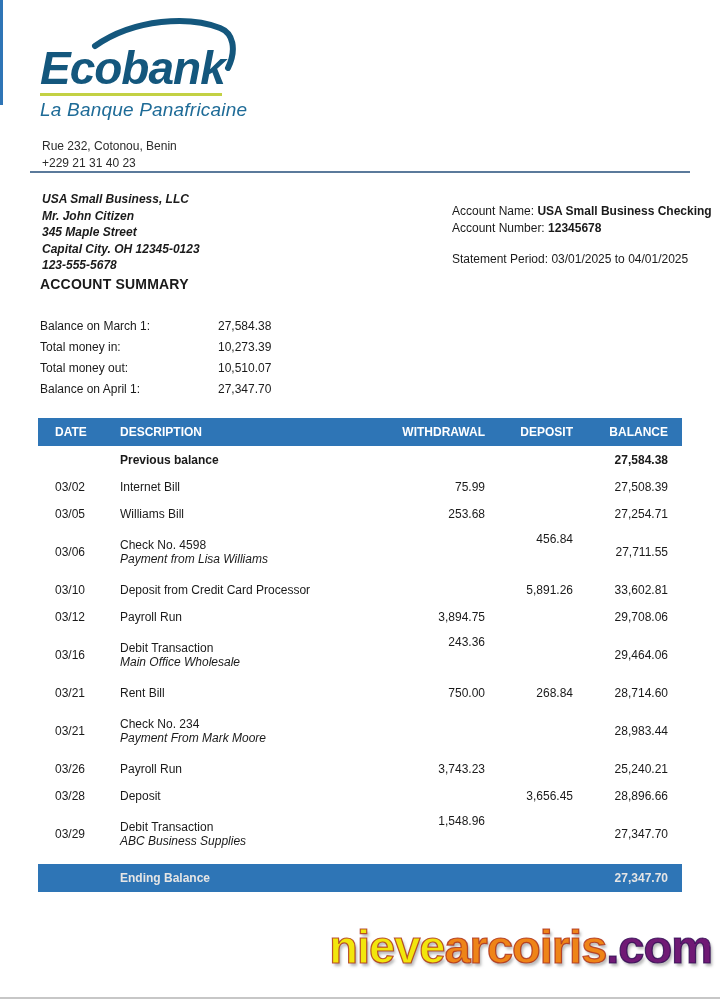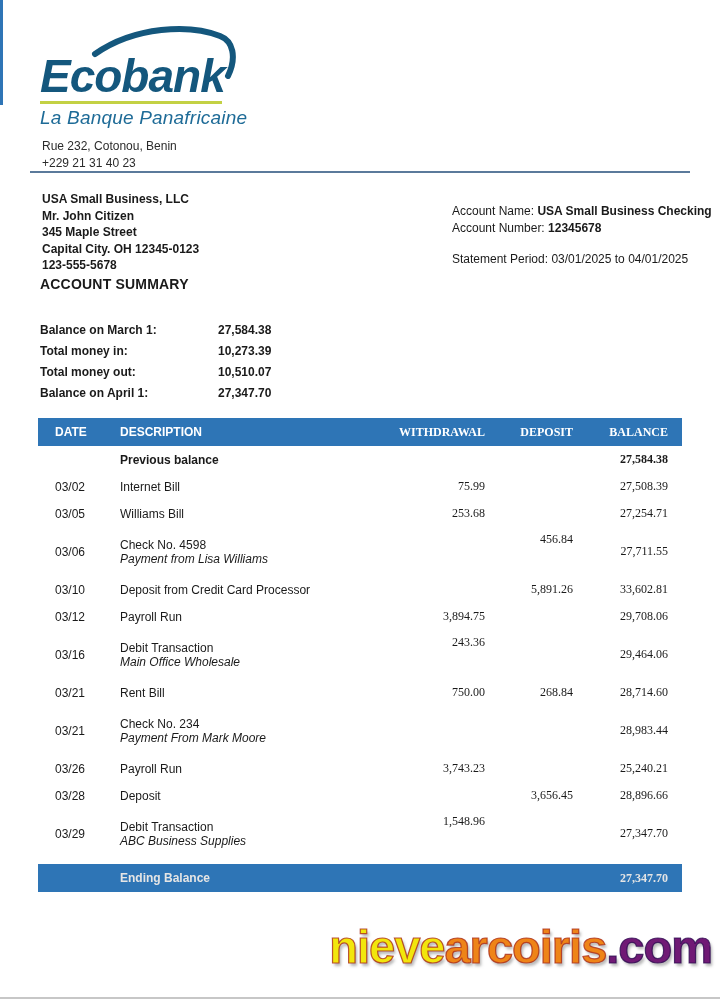--- a/index.html
+++ b/index.html
@@ -5,49 +5,49 @@
   html,body{margin:0;padding:0;}
   body{
     width:720px;height:1000px;position:relative;background:#ffffff;
     font-family:"Liberation Sans",sans-serif;color:#1a1a1a;overflow:hidden;
   }
   .page{position:relative;width:720px;height:1000px;}
   .edge-left{position:absolute;left:0;top:0;width:3px;height:105px;}
   .edge-bottom{position:absolute;left:0;bottom:1px;width:720px;height:2px;background:#c7c7c7;}
 
   
-  .logo-block{position:absolute;left:40px;top:24px;}
+  .logo-block{position:absolute;left:40px;top:16px;}
   .logo-svg{display:block;}
   .logo-underline{width:182px;height:3px;margin-top:1px;}
   .tagline{font-style:italic;font-size:19px;margin-top:3px;letter-spacing:.2px;}
   .addr{position:absolute;left:42px;top:130px;font-size:12px;line-height:17px;color:#2b2b2b;margin-top:8px;}
 
   .rule{position:absolute;left:30px;top:171px;width:660px;height:2px;background:#5b7a9b;}
 
   
-  .customer{position:absolute;left:42px;top:191px;font-size:12px;font-weight:bold;line-height:16.5px;color:#1a1a1a;}
+  .customer{position:absolute;left:42px;top:191px;font-size:12px;font-weight:bold;line-height:16.5px;color:#1a1a1a;font-style:italic;}
   .acct{position:absolute;left:452px;top:203px;font-size:12px;line-height:17px;color:#1a1a1a;}
   .acct .v{font-weight:bold;}
   .acct .period{margin-top:14px;}
 
   
   .summary-title{position:absolute;left:40px;top:276px;font-size:14px;font-weight:bold;letter-spacing:.2px;}
   .summary{position:absolute;left:40px;top:319px;font-size:12px;}
-  .summary .srow{display:flex;height:21px;align-items:center;font-weight:bold;}
+  .summary .srow{display:flex;height:21px;align-items:flex-start;}
   .summary .sl{width:178px;}
   .summary .sv{width:90px;}
 
   
   .table{position:absolute;left:38px;top:418px;width:644px;}
   .thead,.trow,.tfoot{display:grid;grid-template-columns:82px 250px 115px 88px 109px;align-items:center;}
   .thead{height:28px;color:#fff;font-weight:bold;font-size:12px;}
   .tfoot{height:28px;color:#e5e5e5;font-weight:bold;font-size:12px;margin-top:6px;}
   .c{font-size:12px;}
   .date-c{padding-left:17px;}
-  .num{text-align:right;font-family:Liberation Serif, serif;}
+  .num{text-align:right;}
   .bal{padding-right:14px;}
   .trow{min-height:27px;}
   .trow.two{min-height:49px;}
   .trow.two .wd{align-self:start;padding-top:5px;}
   .trow .sub{font-style:italic;}
   .trow .sub:empty{display:none;}
   .trow.bold .desc-main,.trow.bold .bal{font-weight:bold;}
 
   
   .watermark{

